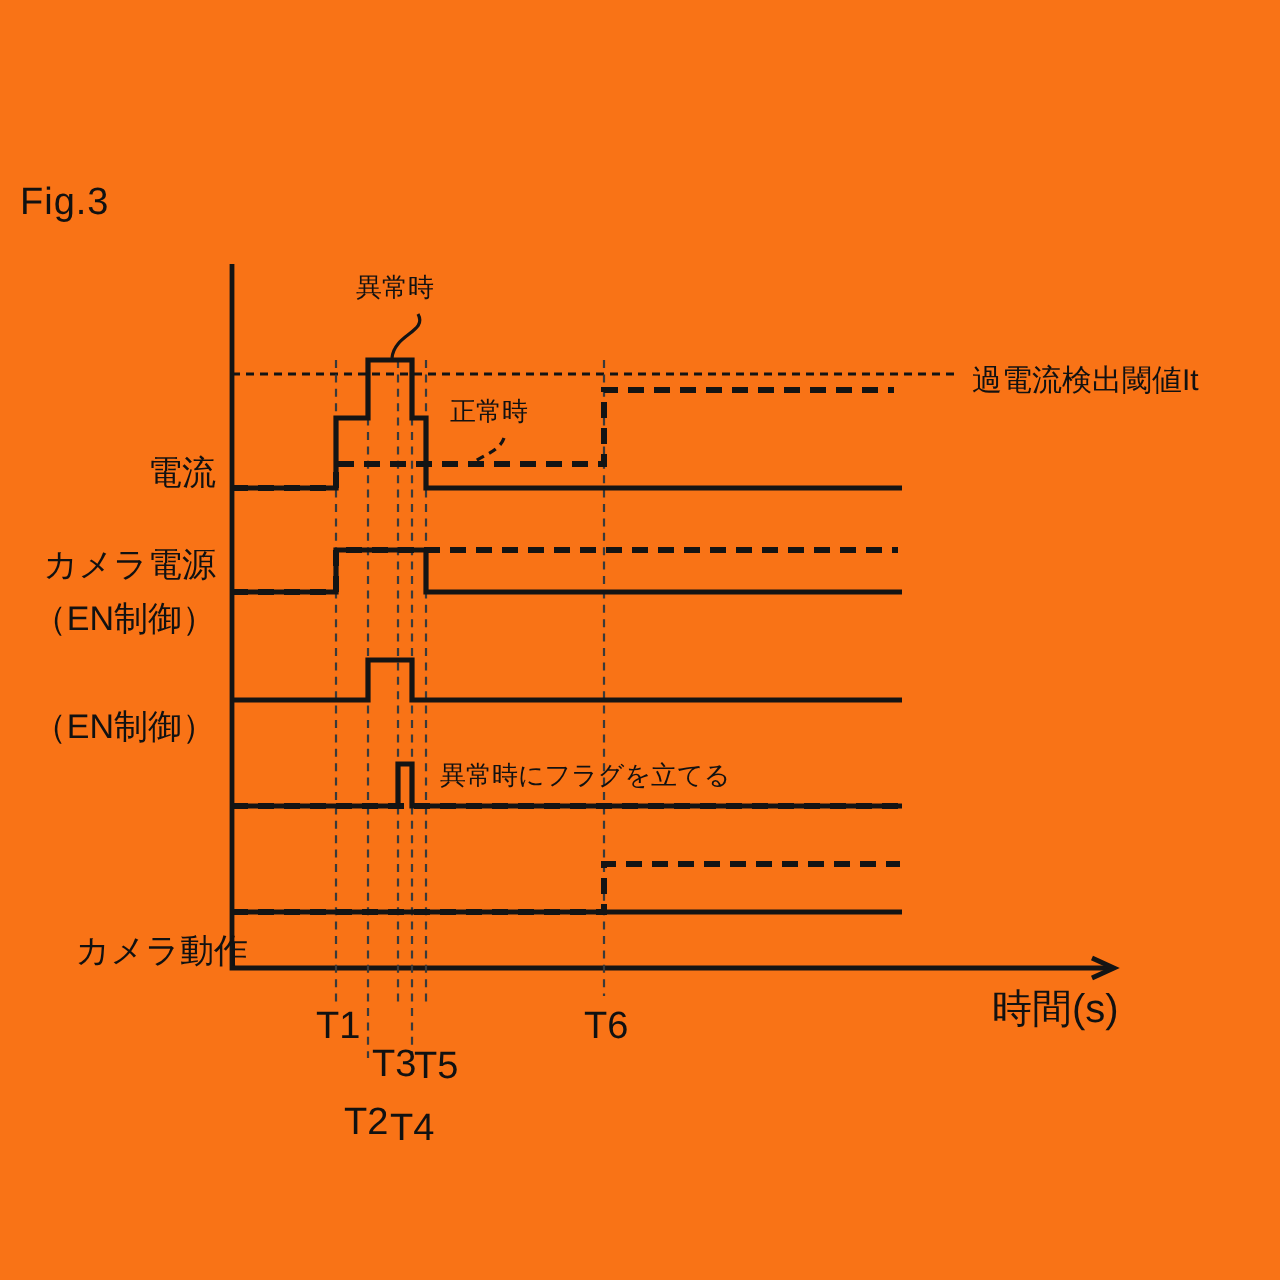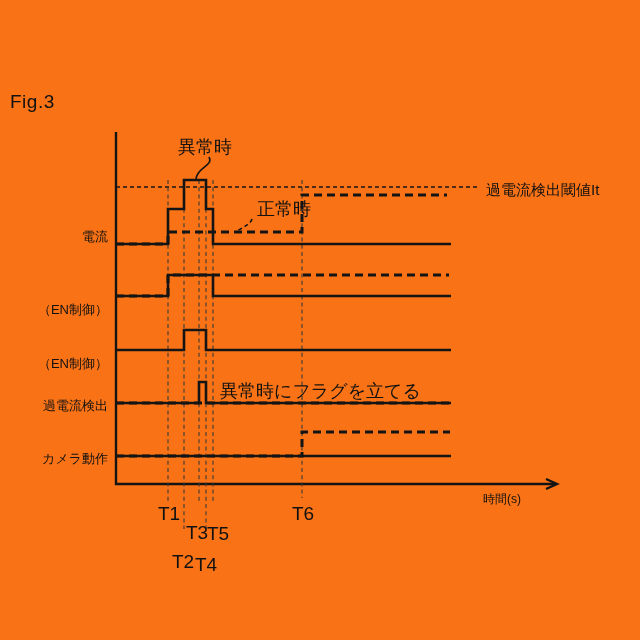--- a/index.html
+++ b/index.html
@@ -1,32 +1,32 @@
 <!DOCTYPE html>
 <html><head>
 <meta charset="utf-8">
 <style>
   html,body{margin:0;padding:0;background:#ffffff;}
   #canvas{position:relative;width:640px;height:640px;background:#f97316;overflow:hidden;
           font-family:"Liberation Sans","DejaVu Sans",sans-serif;color:#111;text-decoration:underline;}
   #diagram{position:absolute;left:0;top:0;}
   .lbl{position:absolute;white-space:nowrap;color:#111;}
   .fig{left:10px;top:91px;font-size:19px;letter-spacing:.5px;}
-  .rowlbl{left:0;width:108px;text-align:right;font-size:13px;line-height:17px;}
+  .rowlbl{left:0;width:108px;text-align:right;font-size:17px;line-height:17px;}
   .r-current{top:228px;}
   .r-campow1{top:274px;} .r-campow2{top:301px;}
   .r-disch1{top:330px;}  .r-disch2{top:355px;}
   .r-ocd{top:397px;}
-  .r-camop{top:450px;}
-  .ann{font-size:18px;}
+  .r-camop{top:467px;padding-left:16px;}
+  .ann{font-size:13px;}
   .a-abn{left:178px;top:135px;}
-  .a-norm{left:225px;top:197px;margin-left:32px;}
+  .a-norm{left:225px;top:197px;}
   .a-flag{left:220px;top:379px;}
   .a-thresh{left:486px;top:181px;font-size:15px;}
-  .a-time{left:483px;top:491px;font-size:12px;}
+  .a-time{left:496px;top:491px;font-size:20px;}
   .tlabel{position:absolute;width:22px;text-align:center;font-size:19px;color:#111;}
   
   .axis{fill:none;stroke:#141414;stroke-width:2.4;}
   .sigsolid{fill:none;stroke:#141414;stroke-width:2.6;stroke-linejoin:miter;}
   .sigdash{fill:none;stroke:#141414;stroke-width:3;stroke-dasharray:8 5;stroke-linejoin:miter;}
   .dotted{fill:none;stroke:#141414;stroke-width:1.6;stroke-dasharray:4 3;}
   .guide{fill:none;stroke:#3a3a3a;stroke-width:1.1;stroke-dasharray:4 3.2;}
   .leader{fill:none;stroke:#141414;stroke-width:1.6;}
   .leaderdash{fill:none;stroke:#141414;stroke-width:1.6;stroke-dasharray:4 3;}
 </style>
@@ -55,23 +55,23 @@
       <polyline points="116,456 451,456" class="sigsolid"></polyline>
       <polyline points="116,244 168,244 168,232 302,232 302,195 447,195" class="sigdash"></polyline>
       <polyline points="116,296 168,296 168,275 449,275" class="sigdash"></polyline>
       <polyline points="116,403 449,403" class="sigdash"></polyline>
       <polyline points="116,456 302,456 302,432 450,432" class="sigdash"></polyline>
     </svg>
 
   <div class="lbl fig">Fig.3</div>
 
   <div class="lbl rowlbl r-current">電流</div>
+  <div class="lbl rowlbl r-campow1">カメラ電源</div>
   <div class="lbl rowlbl r-campow2">（EN制御）</div>
   <div class="lbl rowlbl r-disch2">（EN制御）</div>
-  <div class="lbl rowlbl r-ocd">過電流検出</div>
   <div class="lbl rowlbl r-camop">カメラ動作</div>
 
   <div class="lbl ann a-abn">異常時</div>
   <div class="lbl ann a-norm">正常時</div>
   <div class="lbl a-thresh">過電流検出閾値It</div>
   <div class="lbl ann a-flag">異常時にフラグを立てる</div>
   <div class="lbl a-time">時間(s)</div>
 
 <div class="tlabel" style="left: 158px; top: 503px;">T1</div>
     <div class="tlabel" style="left: 172px; top: 551px;">T2</div>

